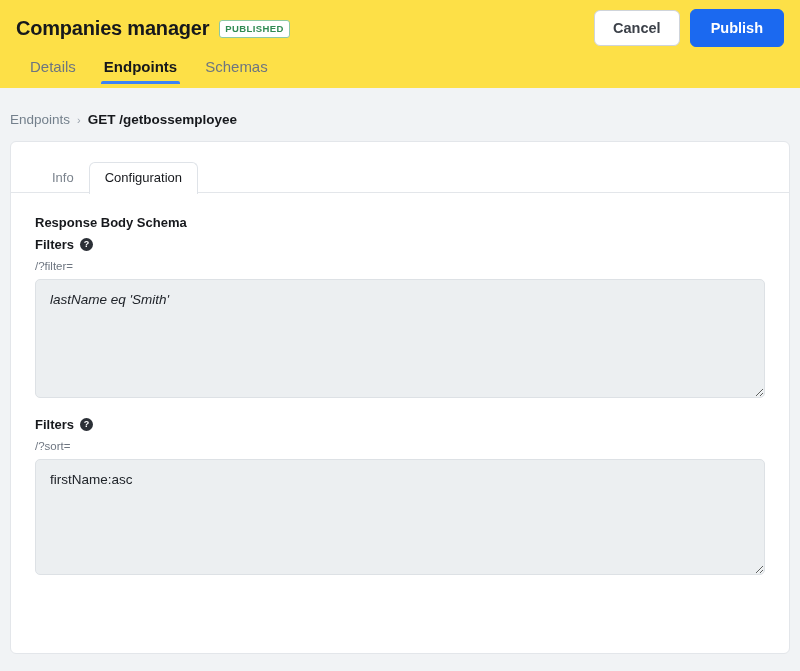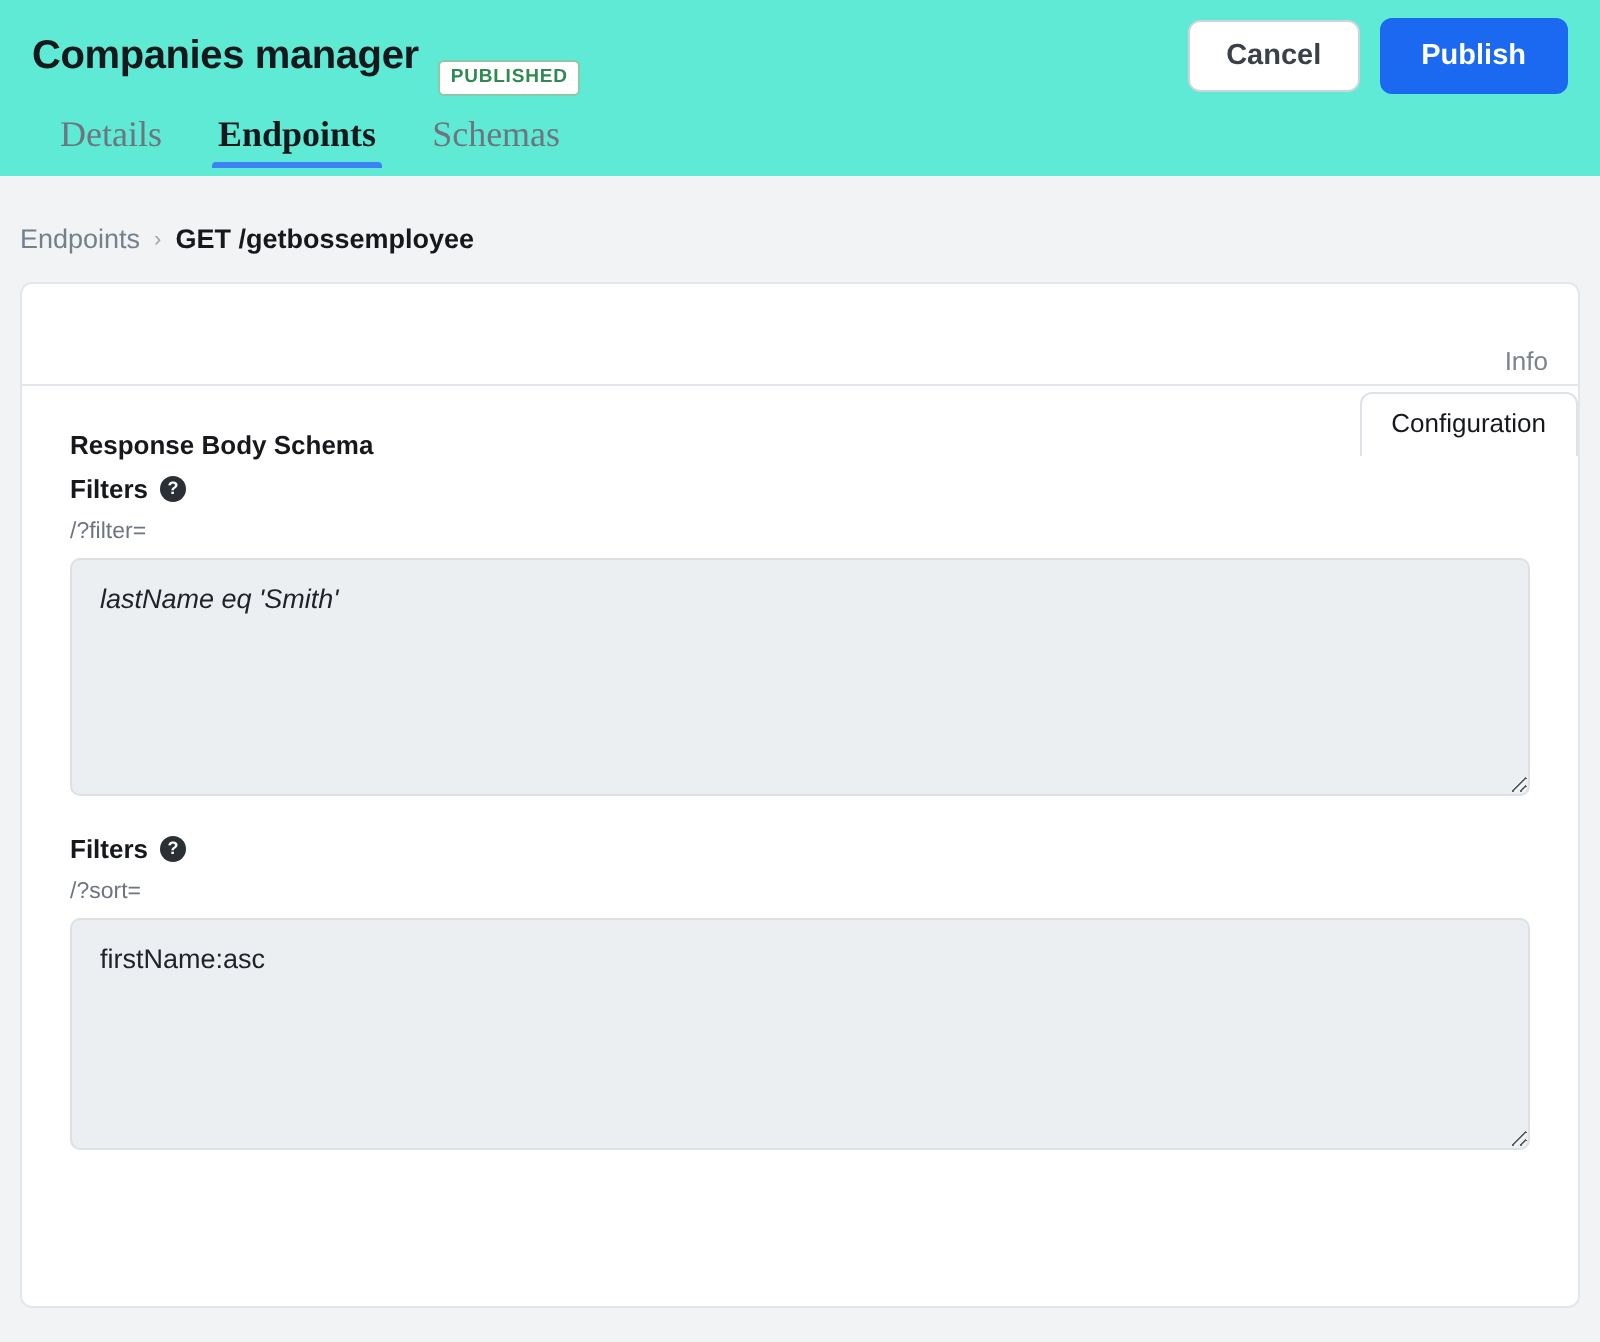--- a/index.html
+++ b/index.html
@@ -11,21 +11,21 @@
     width: 800px;
     height: 671px;
     background: #f1f3f5;
     font-family: "Liberation Sans", sans-serif;
     color: #1b1f23;
     overflow: hidden;
   }
 
   
   .app-header {
-    background: #5eead4;
+    background: #fde047;
     height: 88px;
     position: relative;
     padding: 0 16px;
   }
   .header-top {
     display: flex;
     align-items: center;
     height: 48px;
     padding-top: 8px;
   }
@@ -41,21 +41,21 @@
     border: 1px solid #8cc9a4;
     color: #2f8a52;
     background: #ffffff;
     border-radius: 3px;
     font-size: 9.5px;
     font-weight: bold;
     letter-spacing: 0.4px;
     padding: 2px 5px 2px 5px;
     line-height: 12px;
     position: relative;
-    top: 11px;
+    top: 1px;
   }
   .header-actions {
     margin-left: auto;
     display: flex;
     align-items: center;
     gap: 10px;
   }
   .btn {
     font-family: "Liberation Sans", sans-serif;
     font-size: 14.5px;
@@ -79,27 +79,26 @@
 
   
   .primary-tabs {
     display: flex;
     align-items: flex-end;
     gap: 0;
     height: 36px;
     padding-left: 0px;
   }
   .ptab {
-    font-size: 18px;
+    font-size: 15px;
     color: #6d7580;
     padding: 6px 14px 9px 14px;
     cursor: pointer;
     position: relative;
     line-height: 16px;
-    font-family: Liberation Serif, serif;
   }
   .ptab.active {
     color: #16181c;
     font-weight: bold;
   }
   .ptab.active::after {
     content: "";
     position: absolute;
     left: 11px;
     right: 11px;
@@ -130,21 +129,20 @@
     height: 513px;
     overflow: hidden;
     position: relative;
   }
   .card-tabs {
     display: flex;
     align-items: flex-end;
     padding: 24px 0 0 26px;
     height: 51px;
     position: relative;
-    flex-direction: column;
   }
   .card-tabs::after {
     content: "";
     position: absolute;
     left: 0; right: 0; bottom: 0;
     height: 1px;
     background: #e3e6ea;
   }
   .ctab {
     font-size: 13px;

